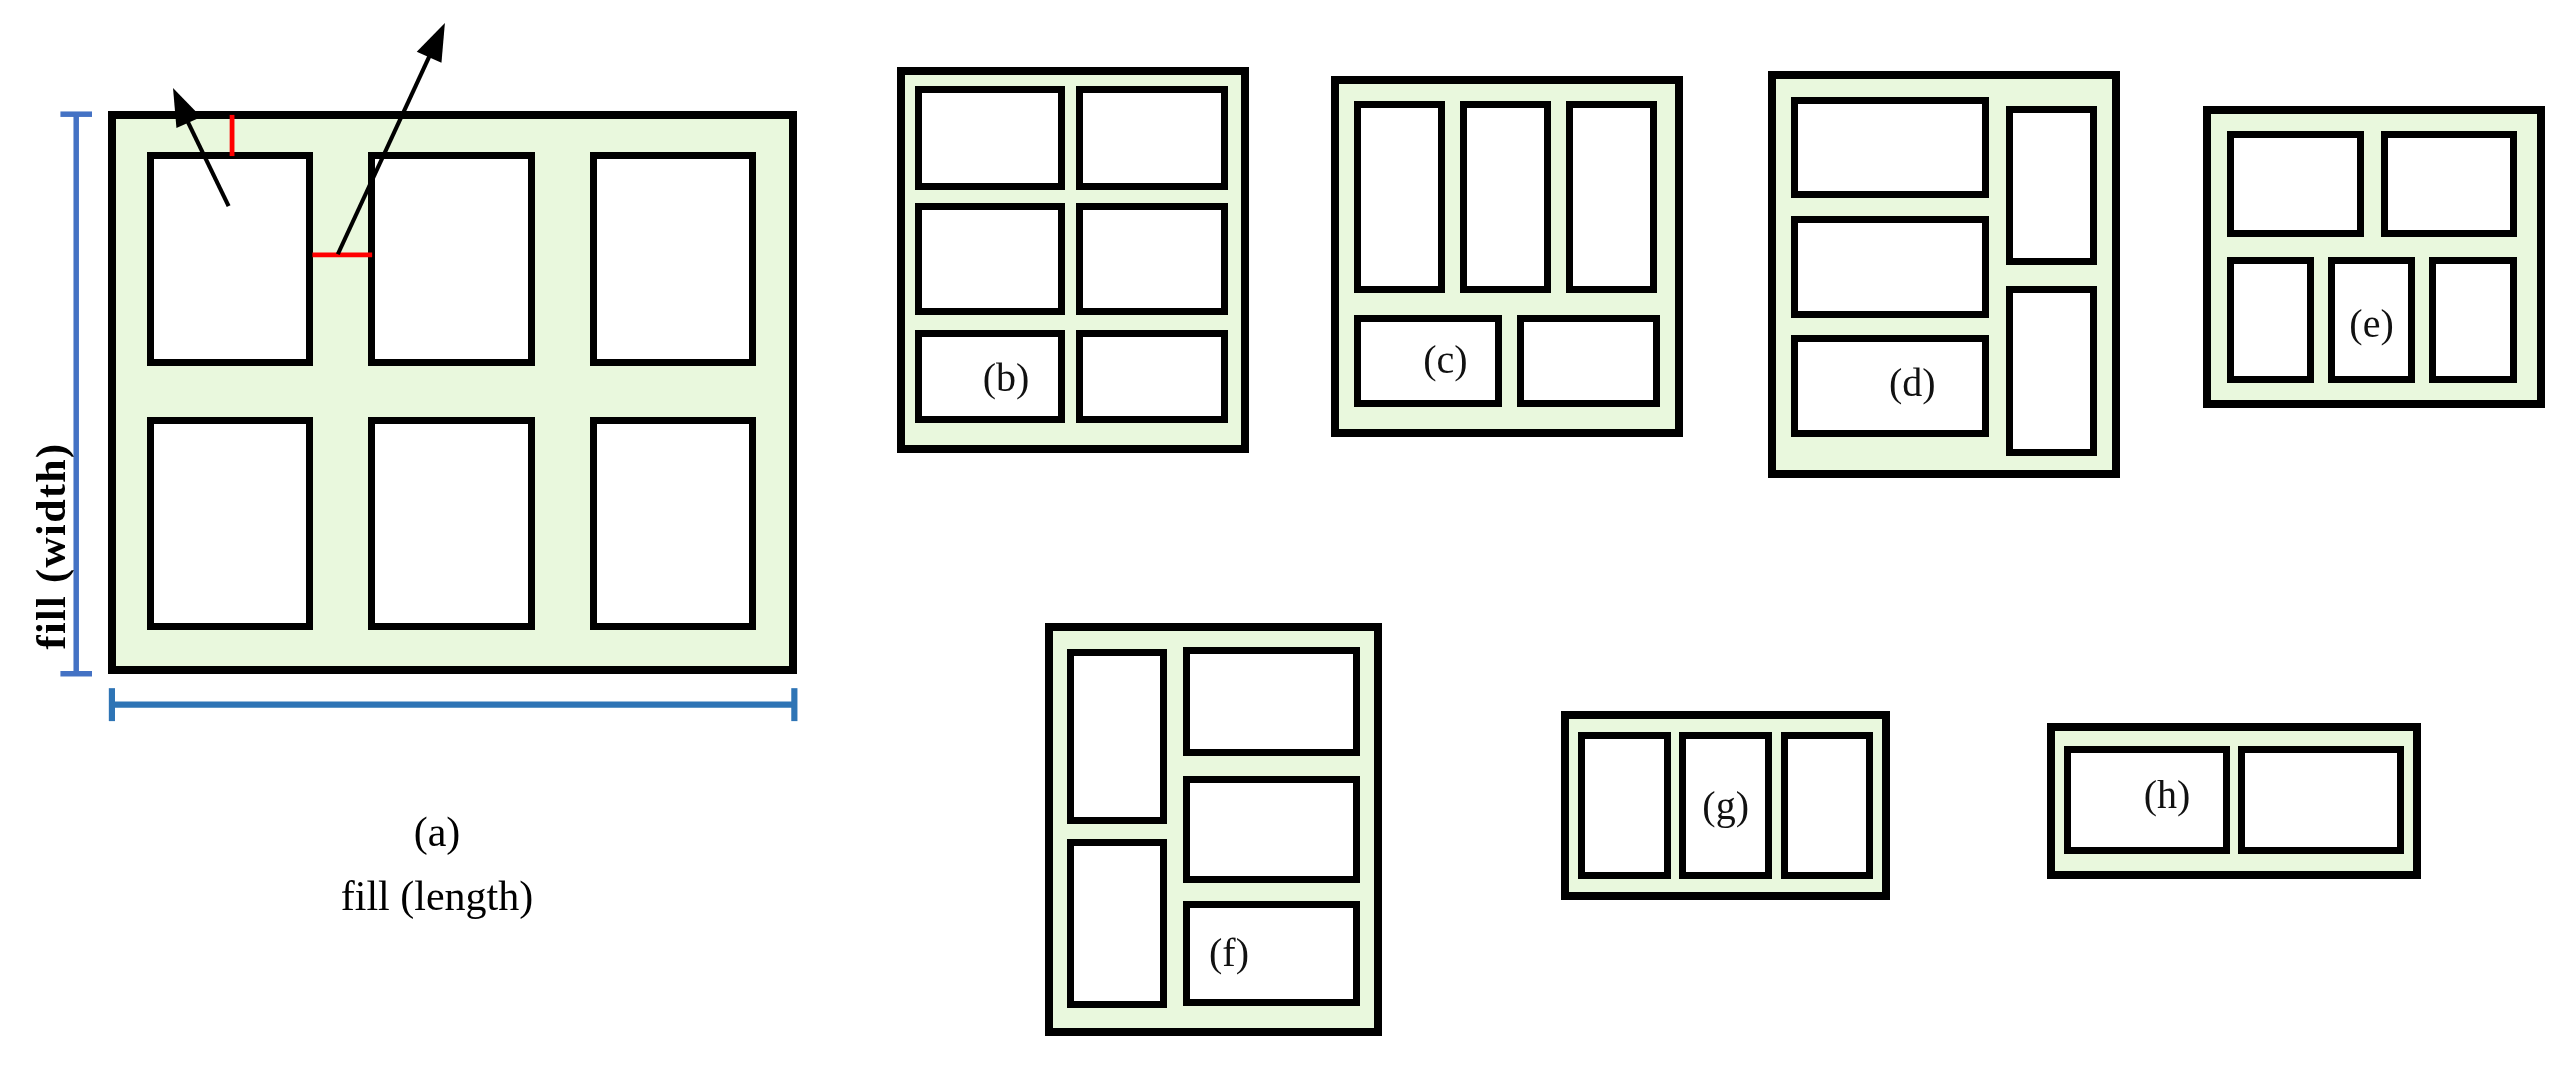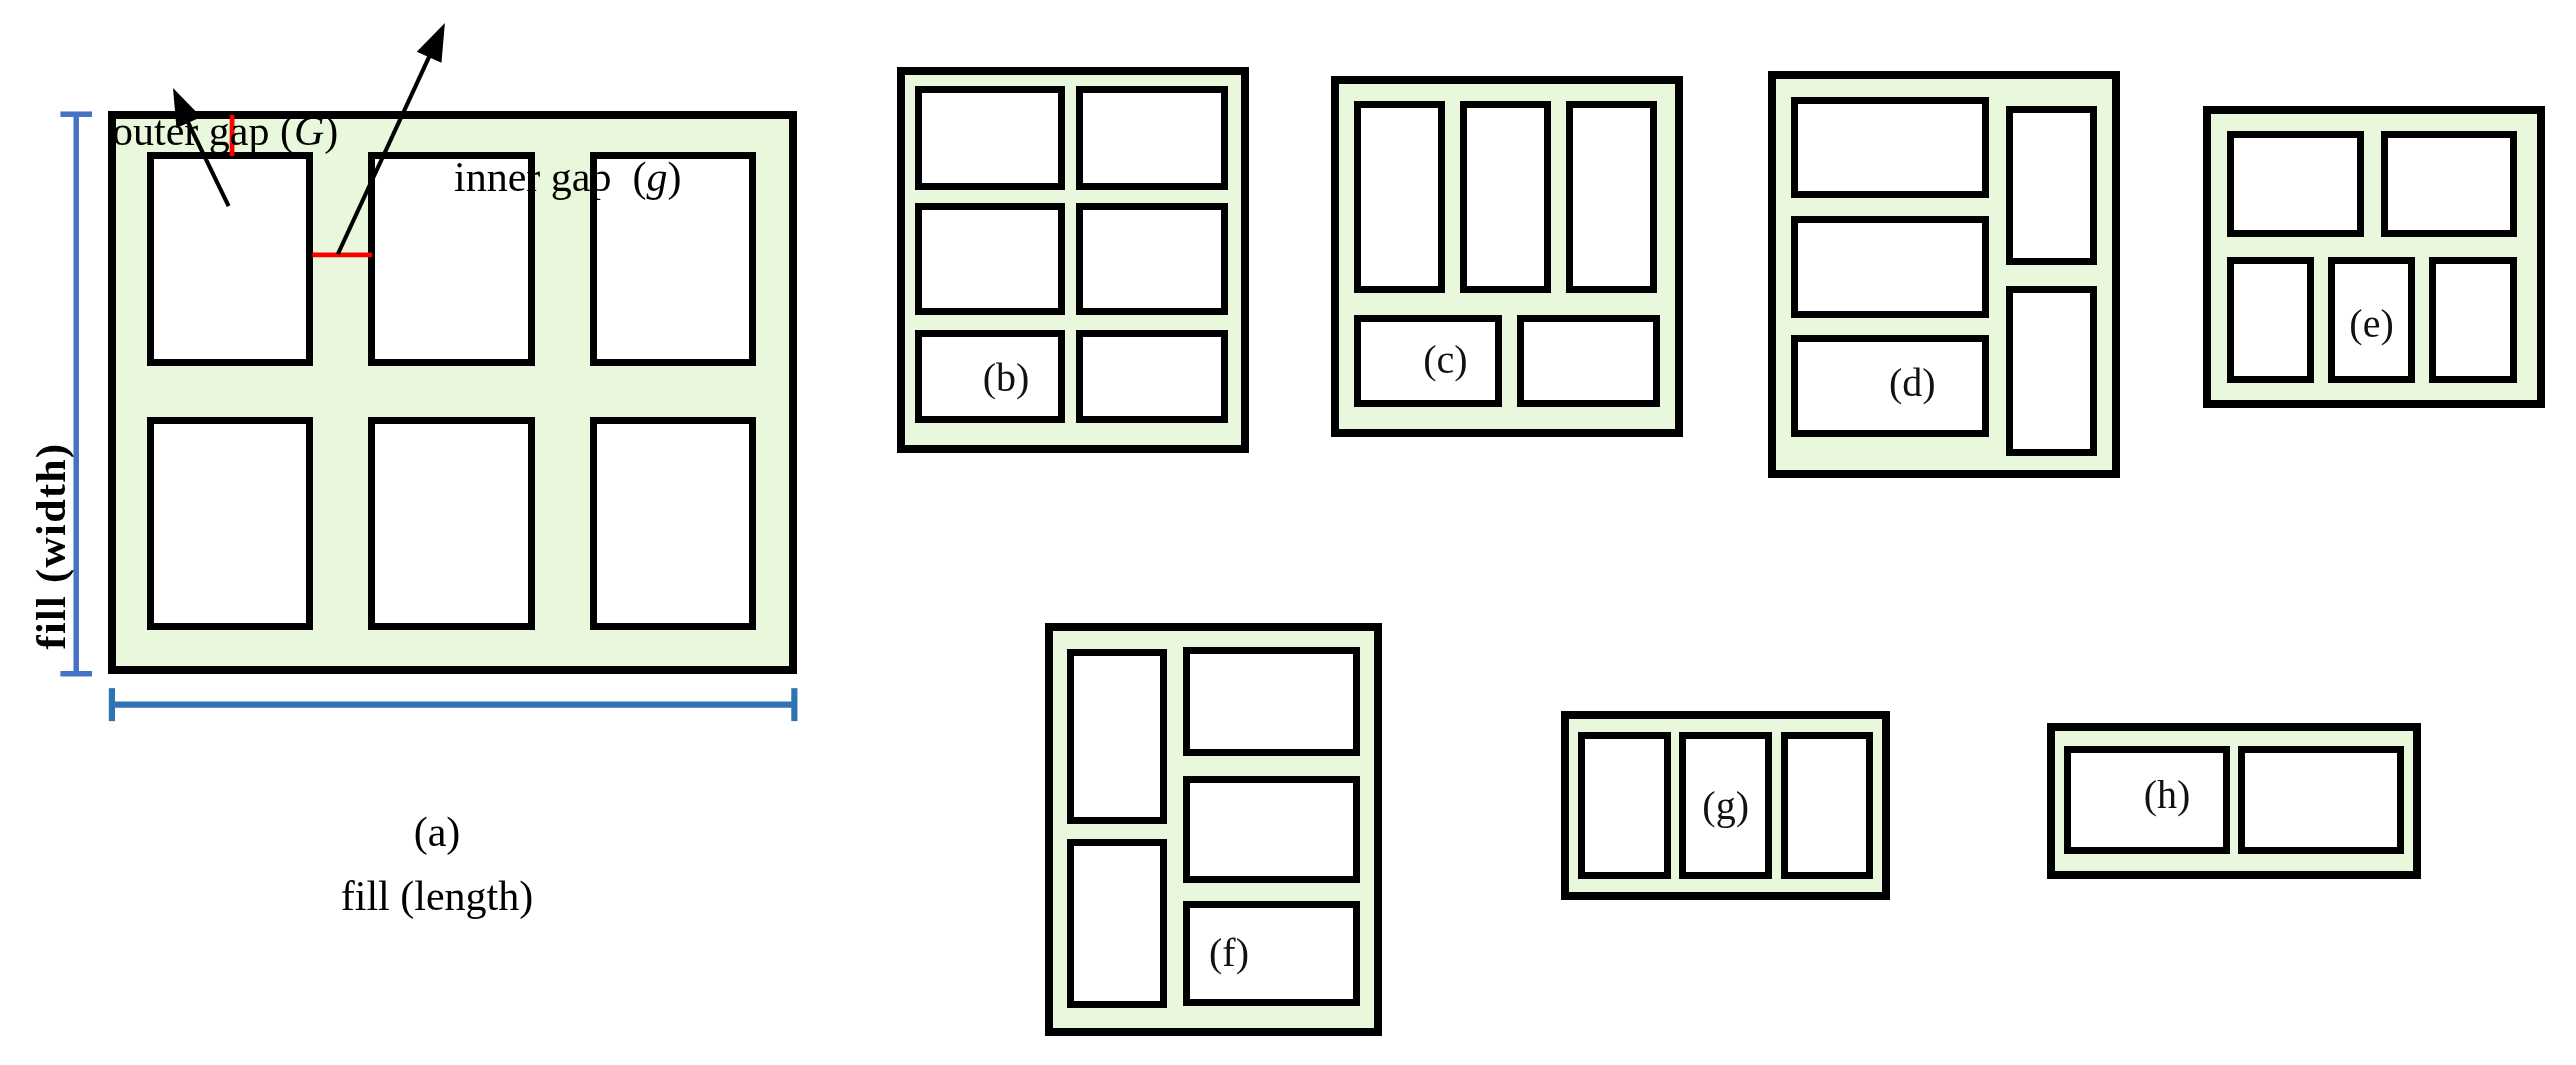--- a/index.html
+++ b/index.html
@@ -150,27 +150,21 @@
       <line x1="88" y1="981" x2="134" y2="981" stroke-width="8"></line>
     </g>
 
     <g style="stroke:var(--warp-dim-blue,#2e74b5)">
       <line x1="163" y1="1026" x2="1157" y2="1026" stroke-width="9"></line>
       <line x1="163" y1="1002" x2="163" y2="1050" stroke-width="9"></line>
       <line x1="1157" y1="1002" x2="1157" y2="1050" stroke-width="9"></line>
     </g>
   </svg>
 
-  <div class="annot-text" style="left:70px;top:62px;">
-    <span>outer gap (</span><span class="sym">G</span><span>)</span>
-  </div>
 
-  <div class="annot-text" style="left:412px;top:108px;">
-    <span>inner gap  (</span><span class="sym">g</span><span>)</span>
-  </div>
 
   <div class="annot-text" id="fill-axis-label">fill (width)</div>
 
   <div class="annot-text center-label" style="left:437px;top:809px;">(a)</div>
 
   <div class="annot-text center-label" style="left:437px;top:873px;">fill (length)</div>
 
 </div>
 
 

